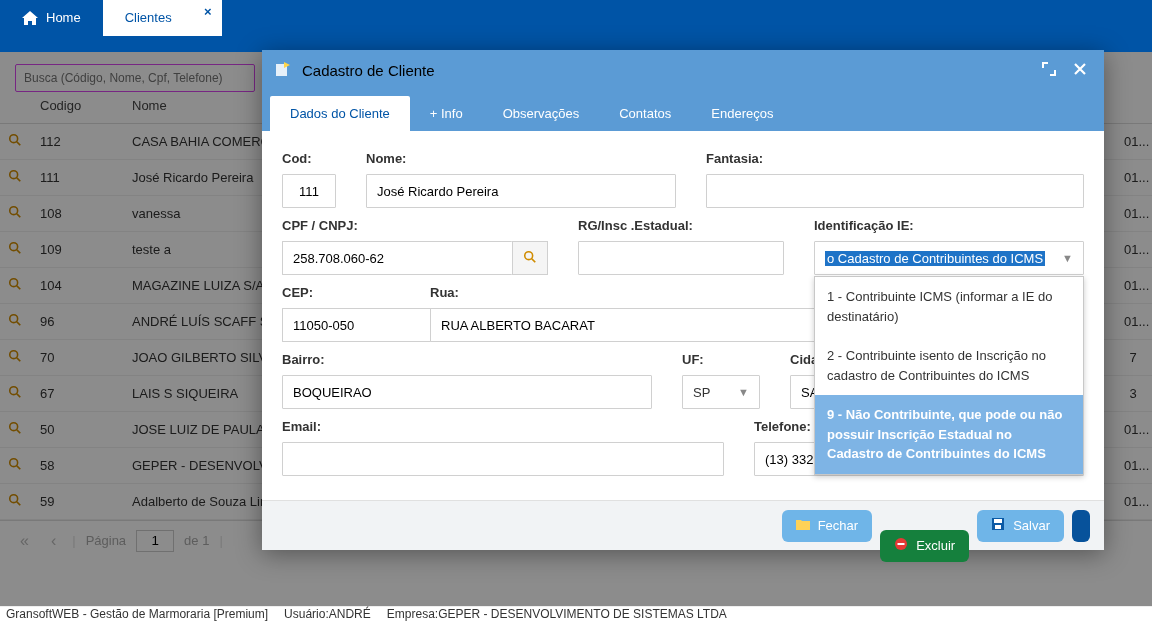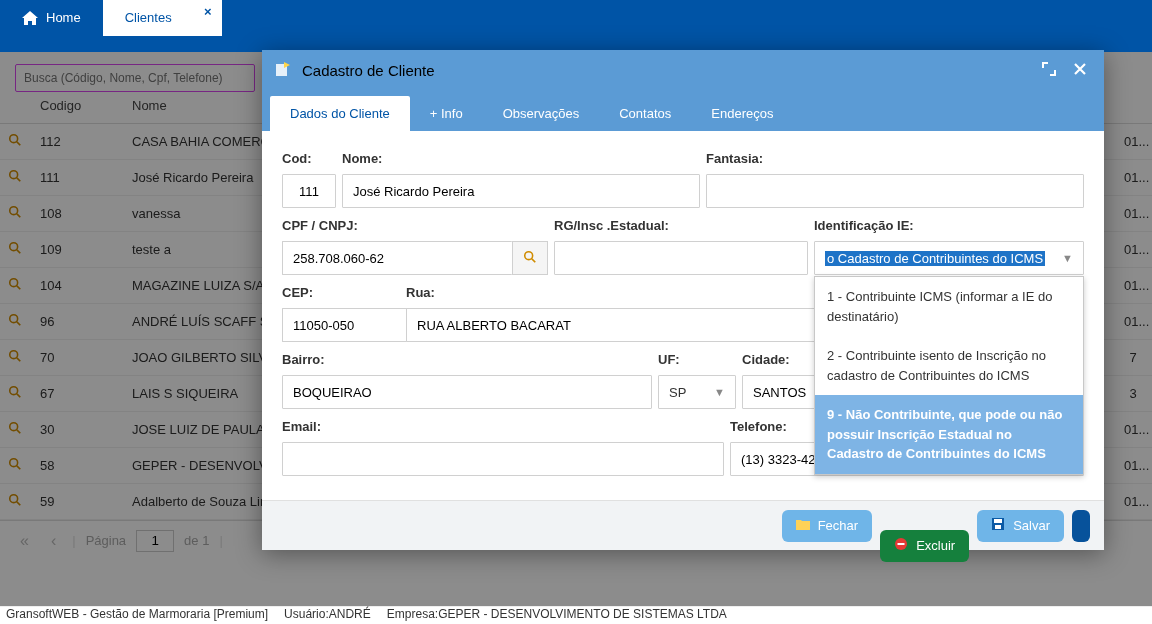--- a/index.html
+++ b/index.html
@@ -39,21 +39,21 @@
   .modal { position: absolute; left: 262px; top: 50px; width: 842px; background:#fff; box-shadow: 0 4px 24px rgba(0,0,0,0.4); }
   .modal-titlebar { background:#5b9bd5; color:#000000; height: 40px; display:flex; align-items:center; padding:0 14px; gap:10px;}
   .modal-titlebar .grow { flex:1; font-size:15px;}
   .modal-titlebar .win-icon { cursor:pointer; padding:4px;}
 
   .modal-tabs { background:#5b9bd5; display:flex; padding:6px 8px 0; gap:0;}
   .modal-tabs .mtab { padding:10px 20px; color:#fff; font-size:13px; cursor:pointer; }
   .modal-tabs .mtab.active { background:#fff; color:#0054a6; border-radius:2px 2px 0 0; }
 
   .form-body { background:#fff; padding: 20px 20px 24px; }
-  .form-row { display:flex; gap: 6px; margin-bottom: 10px; }
+  .form-row { display:flex; gap: 30px; margin-bottom: 10px; }
   .field { display:flex; flex-direction:column; }
   .field label { font-weight:600; color:#333; margin-bottom:8px; font-size:13px;}
   .field input, .field .combo { height:34px; border:1px solid #d0d0d0; padding:0 10px; font-size:13px; border-radius:1px; }
   .input-btn { display:flex; }
   .input-btn input { flex:1; border-right:none; }
   .input-btn .ibtn { width:36px; height:34px; border:1px solid #d0d0d0; background:#f5f5f5; display:flex; align-items:center; justify-content:center; cursor:pointer;}
 
   .combo { display:flex; align-items:center; justify-content:space-between; cursor:pointer; position:relative;}
   .combo .caret { font-size:11px; color:#888; }
   .combo .sel-text { white-space:nowrap; overflow:hidden;}
@@ -189,21 +189,21 @@
         <div class="cell col-name">LAIS S SIQUEIRA</div>
         <div class="cell col-last">3</div>
       </div>
       <div class="row">
         <div class="cell col-icon">
           <span><svg class="mag-svg" viewBox="0 0 16 16">
               <circle cx="6.5" cy="6.5" r="4.5" fill="none" stroke="#d08c00" stroke-width="1.8"></circle>
               <line x1="10" y1="10" x2="14" y2="14" stroke="#d08c00" stroke-width="2"></line>
             </svg></span>
         </div>
-        <div class="cell col-code">30</div>
+        <div class="cell col-code">50</div>
         <div class="cell col-name">JOSE LUIZ DE PAULA</div>
         <div class="cell col-last">01...</div>
       </div>
       <div class="row">
         <div class="cell col-icon">
           <span><svg class="mag-svg" viewBox="0 0 16 16">
               <circle cx="6.5" cy="6.5" r="4.5" fill="none" stroke="#d08c00" stroke-width="1.8"></circle>
               <line x1="10" y1="10" x2="14" y2="14" stroke="#d08c00" stroke-width="2"></line>
             </svg></span>
         </div>

